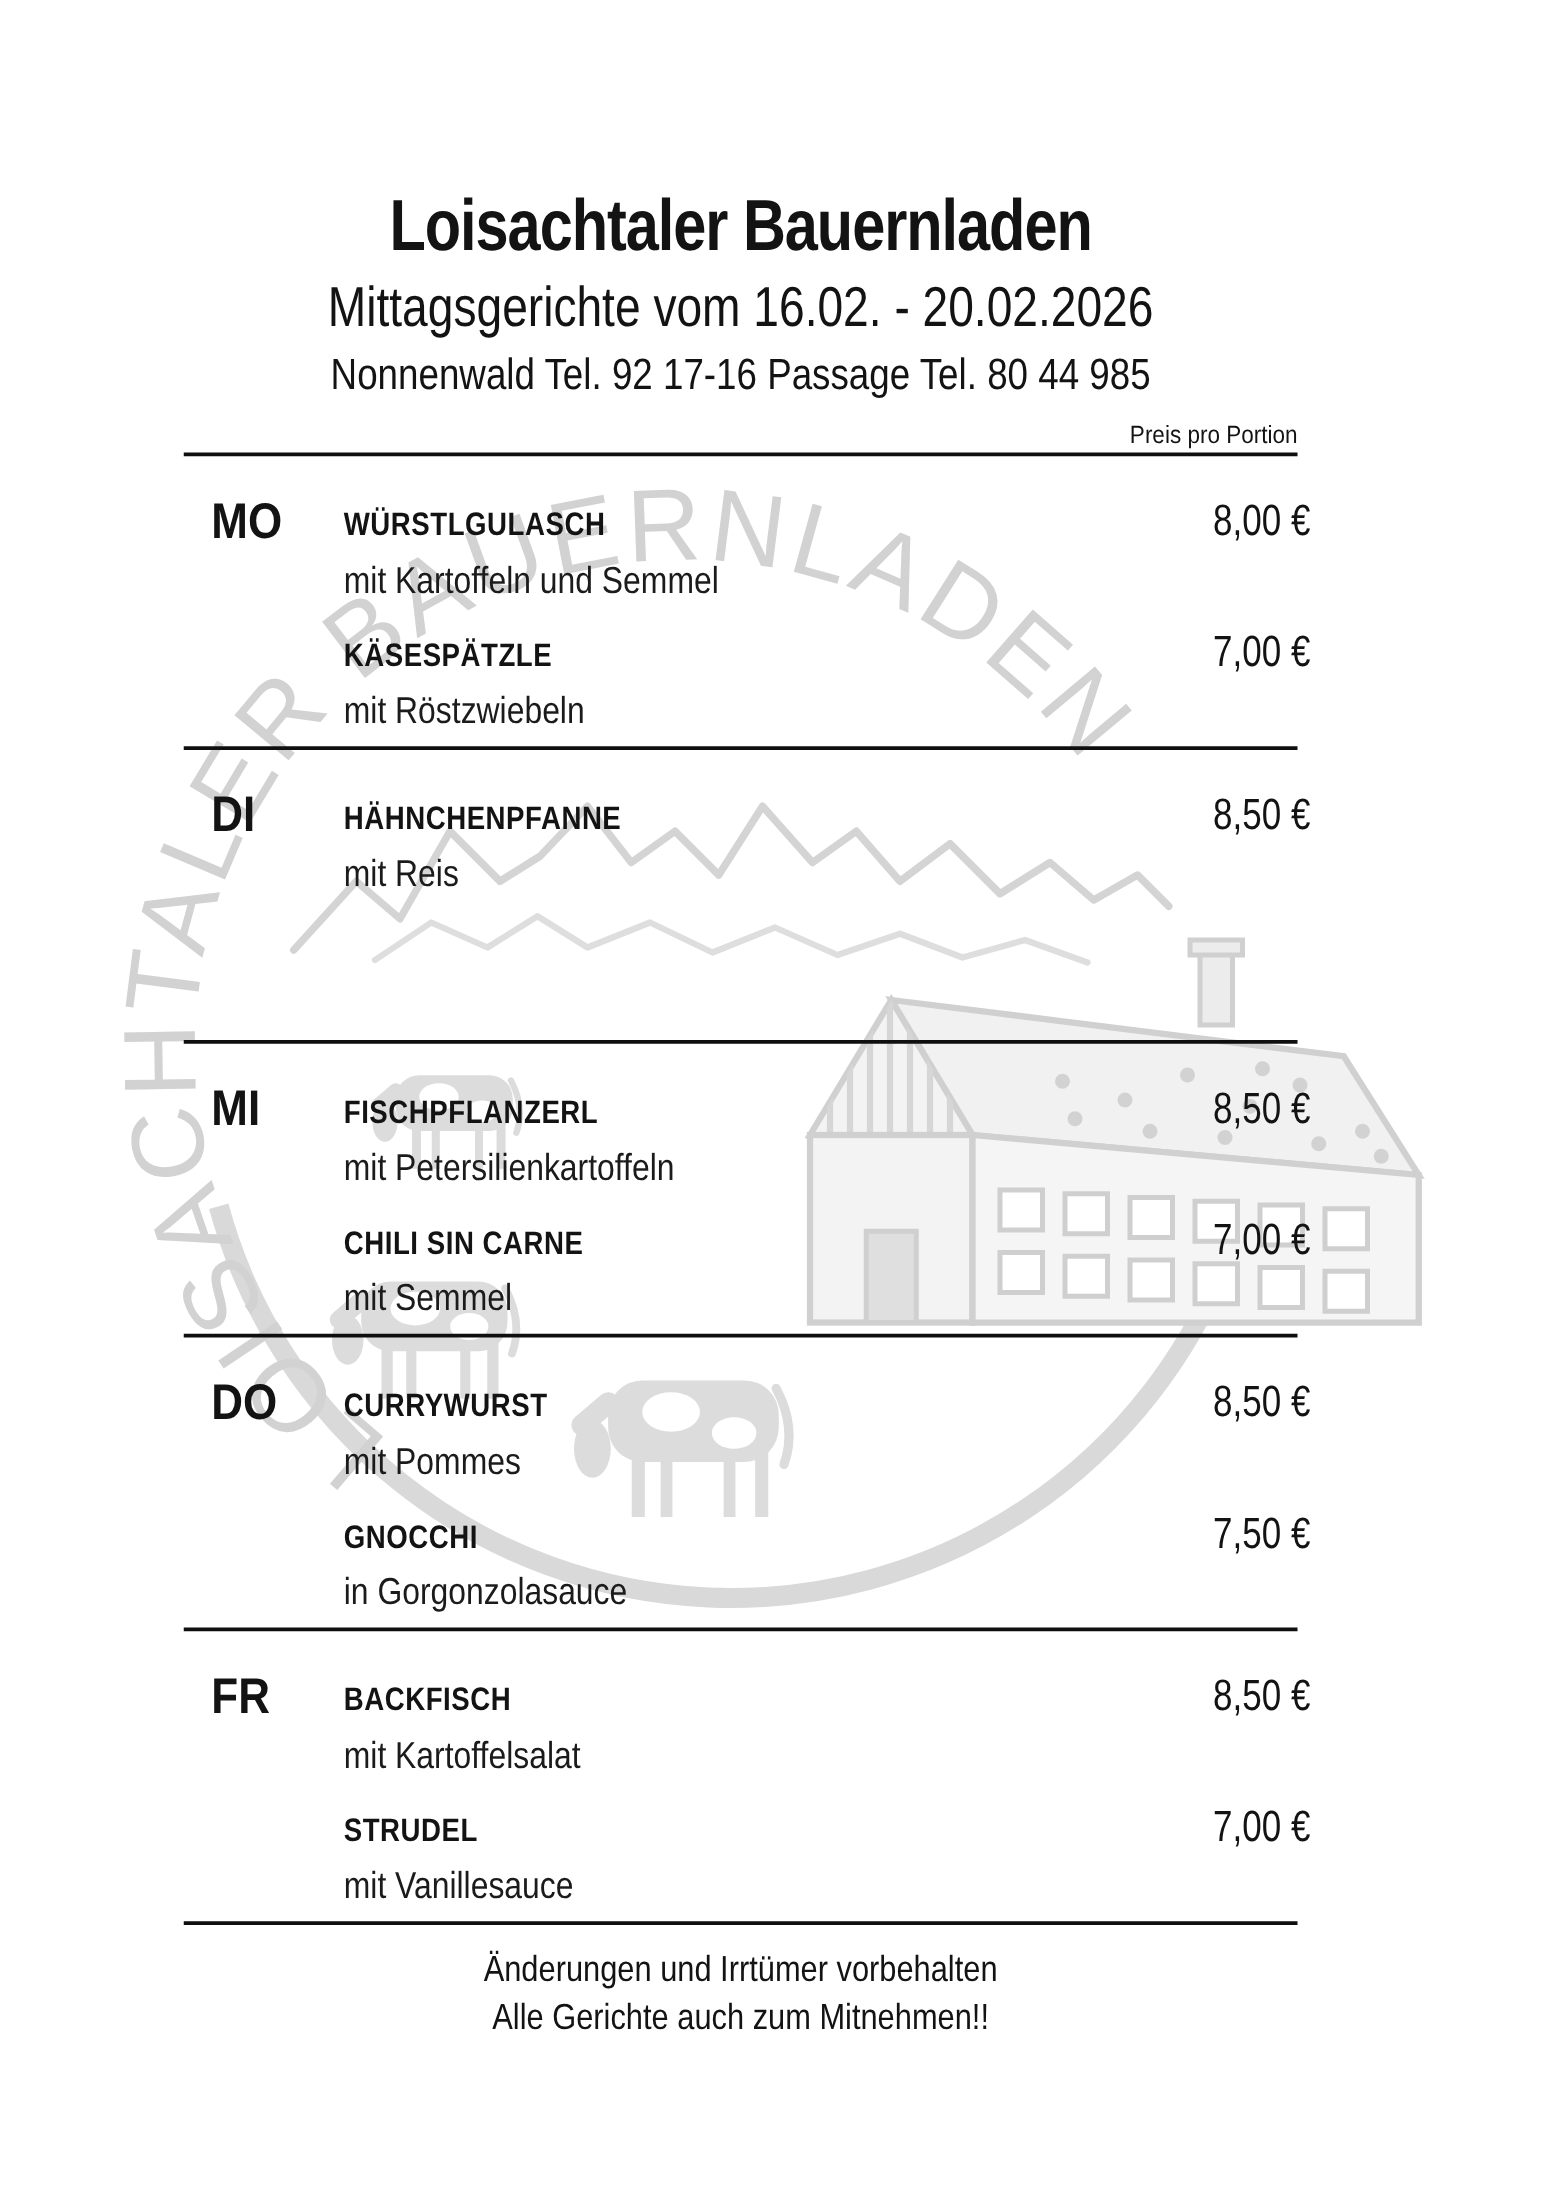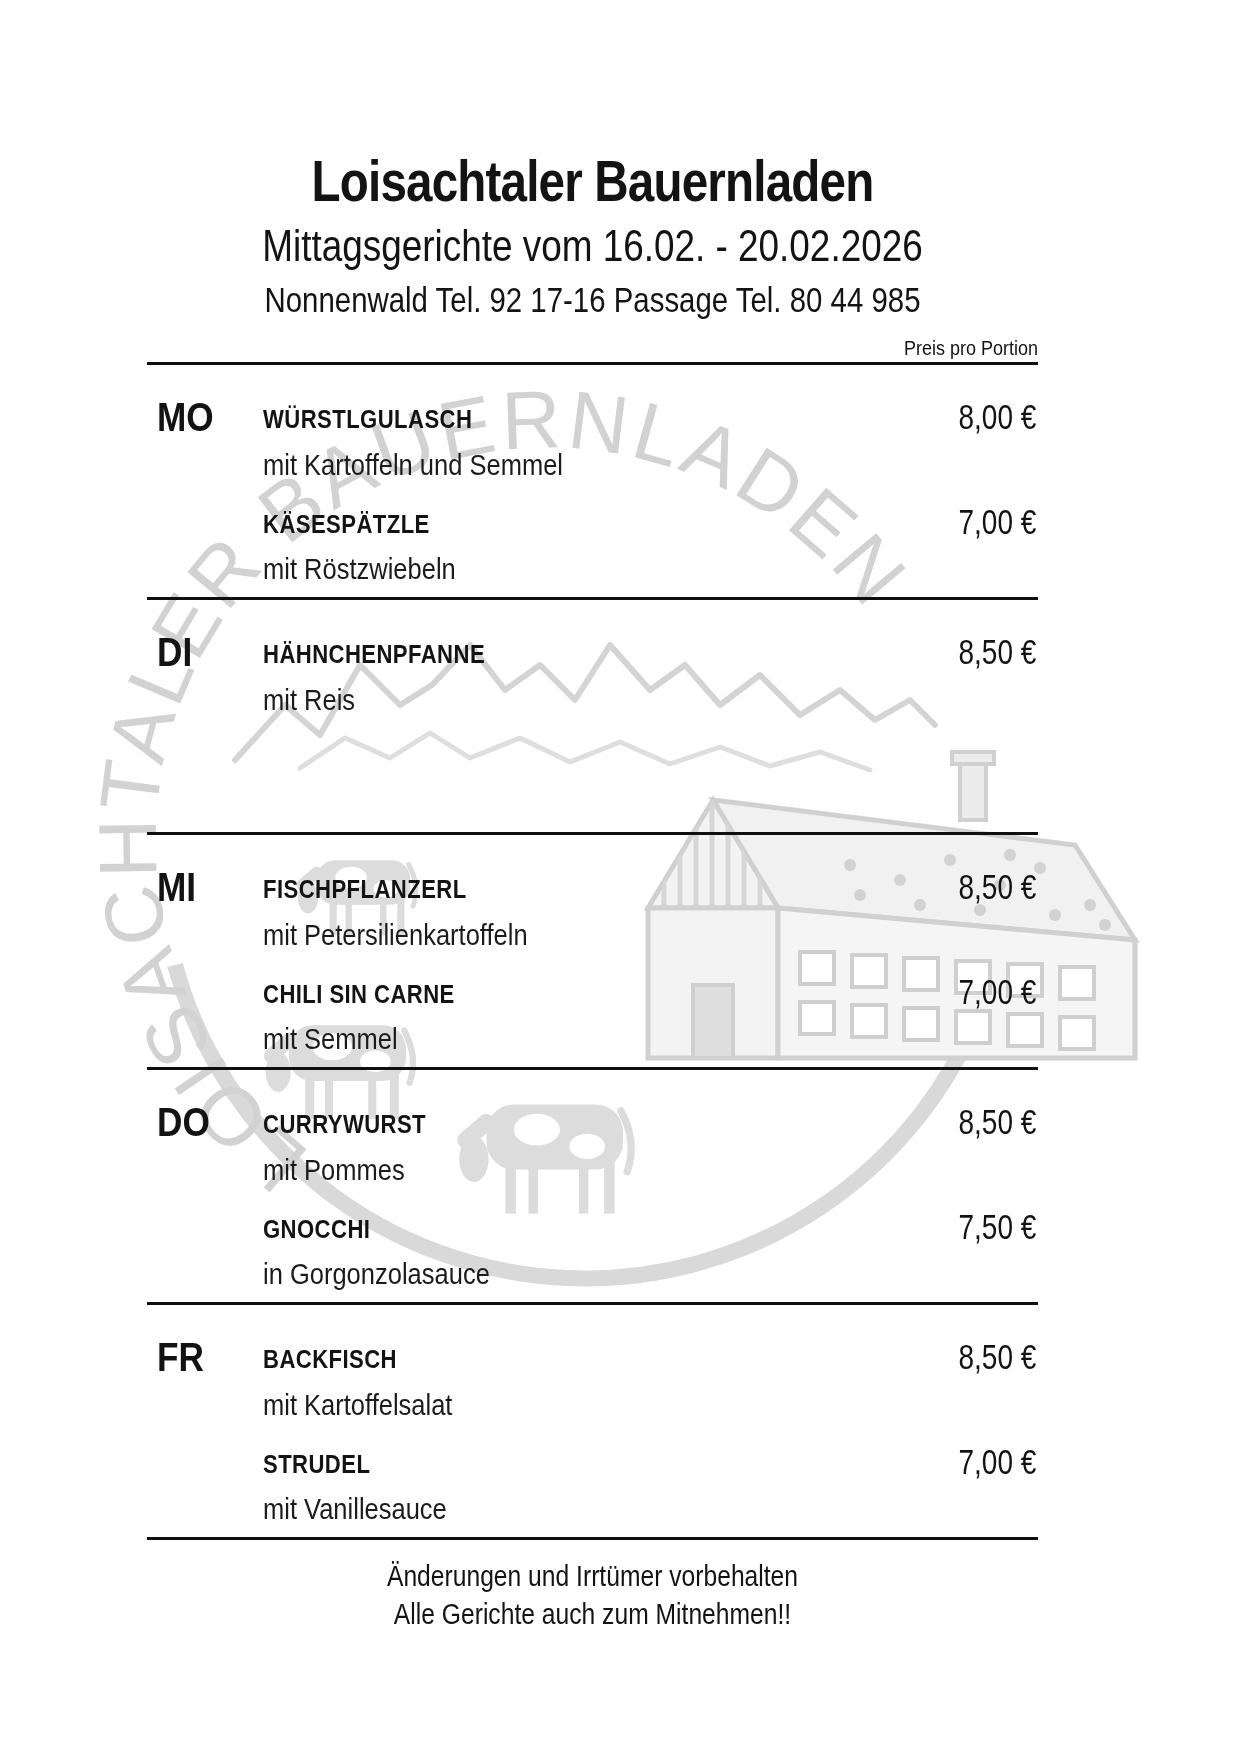--- a/index.html
+++ b/index.html
@@ -22,21 +22,21 @@
          transform:scaleX(0.82);transform-origin:50% 50%;}
   .subtitle{top:223px;font-size:45px;font-weight:400;
          transform:scaleX(0.82);transform-origin:50% 50%;}
   .contact{top:282px;font-size:35px;font-weight:400;
          transform:scaleX(0.84);transform-origin:50% 50%;}
   .price-col-label{top:338px;right:202px;font-size:20px;text-align:right;
          transform:scaleX(0.9);transform-origin:100% 50%;}
   
   .rule{position:absolute;left:147px;width:891px;height:3px;background:#0f0f0f;}
   
-  .section{position:absolute;left:147px;width:891px;height:204px;}
+  .section{position:absolute;left:159px;width:891px;height:204px;}
   .day{position:absolute;left:10px;top:33px;font-size:40px;font-weight:700;
        transform:scaleX(0.88);transform-origin:0 50%;}
   .dish-name{position:absolute;left:116px;font-size:26px;font-weight:700;letter-spacing:0.5px;
        transform:scaleX(0.85);transform-origin:0 50%;}
   .dish-desc{position:absolute;left:116px;font-size:30px;font-weight:400;color:#1b1b1b;
        transform:scaleX(0.85);transform-origin:0 50%;}
   .dish-price{position:absolute;right:2px;font-size:35px;font-weight:400;text-align:right;
        transform:scaleX(0.8);transform-origin:100% 50%;}
   .n1{top:42px;} .d1{top:86px;} .p1{top:35px;}
   .n2{top:147px;} .d2{top:190px;} .p2{top:140px;}

